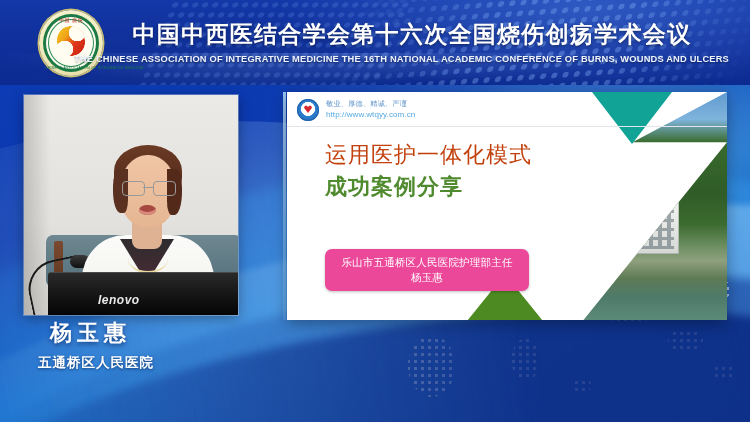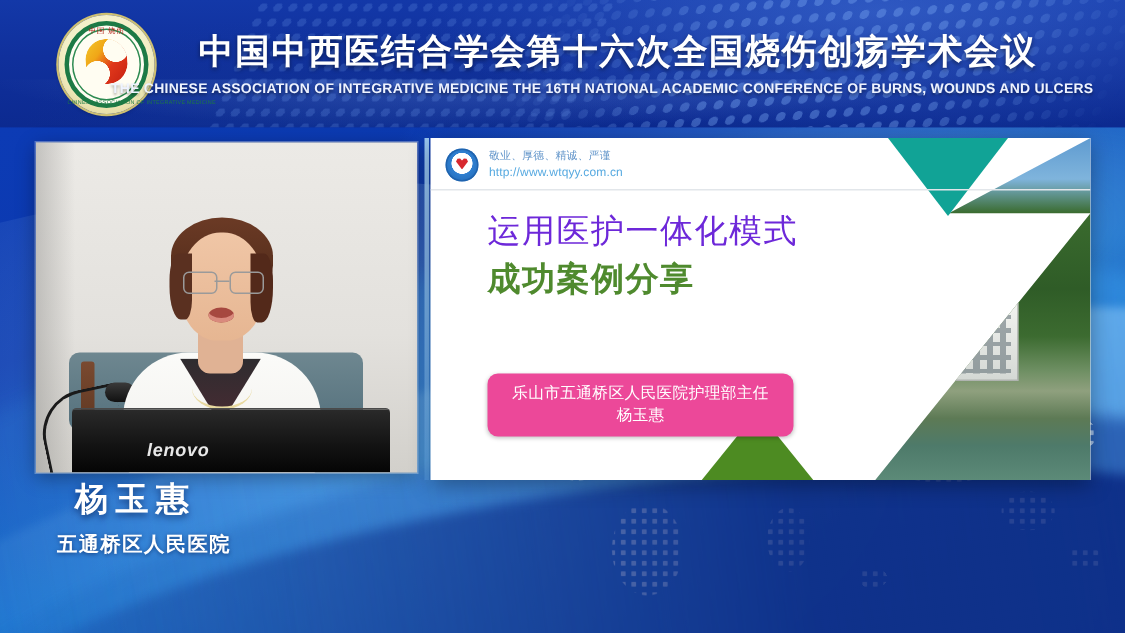--- a/index.html
+++ b/index.html
@@ -161,21 +161,21 @@
   
   .wordmark{
     position:absolute;left:0;bottom:10px;width:750px;text-align:center;
     font-size:21px;letter-spacing:26px;color:#3fd0f5;opacity:.62;
     font-family:"Liberation Sans","DejaVu Sans",sans-serif;
     text-indent:26px;white-space:nowrap;
   }
 
   
   .video{
-    position:absolute;left:24px;top:95px;width:254px;height:220px;
+    position:absolute;left:24px;top:95px;width:214px;height:220px;
     background:#b9bdbd;overflow:hidden;
     box-shadow:0 0 0 1px rgba(255,255,255,.30), 0 3px 12px rgba(0,0,0,.35);
   }
   .v-wall{position:absolute;inset:0;
     background:linear-gradient(180deg,#eceae6 0%,#e3e1dd 58%,#d2d0cb 100%);}
   .v-wall:after{content:"";position:absolute;left:0;top:0;width:26px;height:100%;
     background:linear-gradient(90deg,rgba(120,120,118,.35),rgba(120,120,118,0));}
   .v-chairback{
     position:absolute;left:22px;top:140px;width:196px;height:52px;border-radius:7px;
     background:linear-gradient(180deg,#6e8790 0%,#54707c 100%);
@@ -292,21 +292,21 @@
   .sl-tri-green{
     position:absolute;left:176px;bottom:-6px;width:0;height:0;
     border-left:42px solid transparent;border-right:42px solid transparent;
     border-bottom:52px solid #4d8b22;
   }
 
   .sl-title{
     position:absolute;left:38px;top:48px;width:250px;
     font-family:"DejaVu Sans","Liberation Sans",sans-serif;
   }
-  .sl-line1,.sl-line2{font-size:22px;color:#6d28d9;letter-spacing:1px;line-height:1.35;font-weight:400;}
+  .sl-line1,.sl-line2{font-size:22px;color:#c2410c;letter-spacing:1px;line-height:1.35;font-weight:400;}
   .sl-line3{font-size:22px;color:#4f8a2e;letter-spacing:1px;line-height:1.35;font-weight:700;margin-top:2px;}
 
   .sl-badge{
     position:absolute;left:38px;top:157px;width:188px;padding:6px 8px;
     background:#ec4899;color:#ffffff;border-radius:7px;text-align:center;
     font-size:10.5px;line-height:1.45;letter-spacing:.2px;
     font-family:"DejaVu Sans","Liberation Sans",sans-serif;
     box-shadow:0 1px 3px rgba(0,0,0,.25);
   }
 

